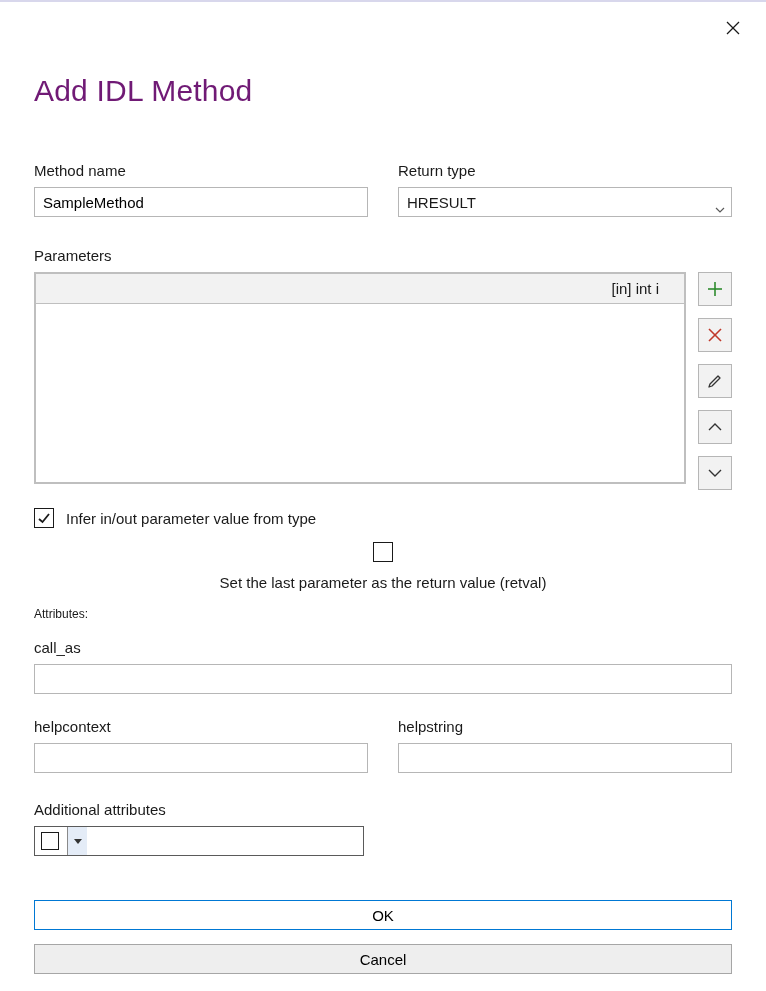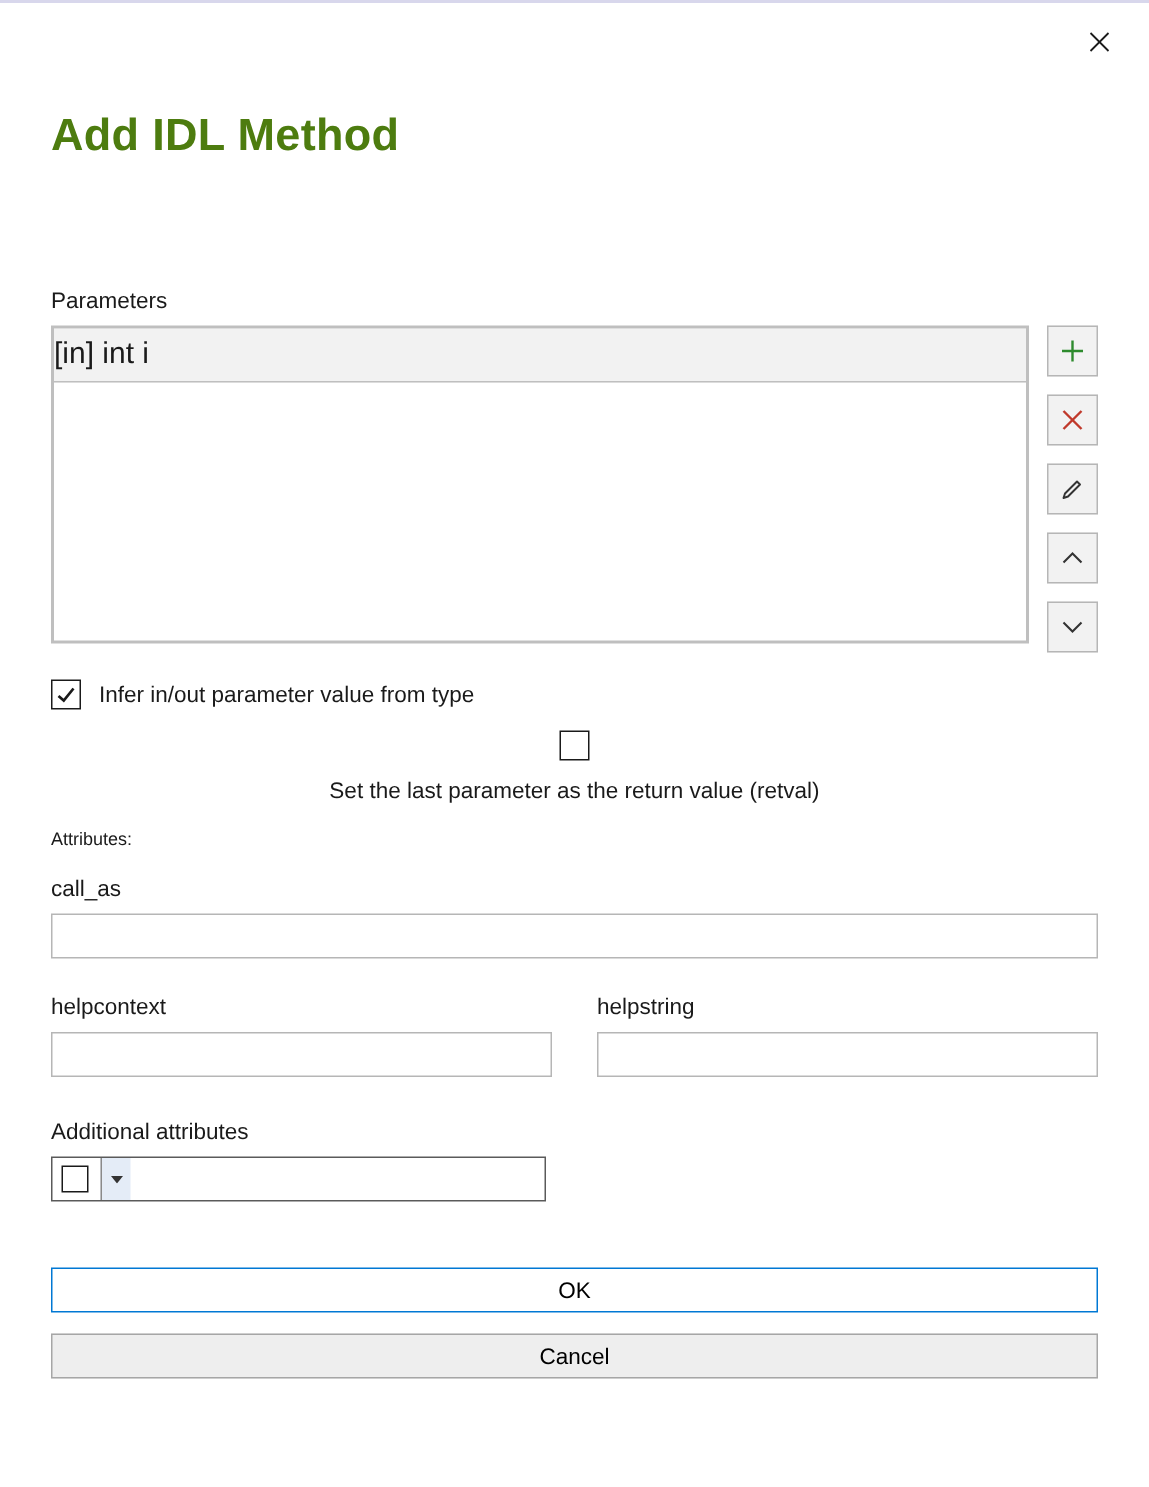--- a/index.html
+++ b/index.html
@@ -25,25 +25,25 @@
     width: 18px; height: 18px;
     background: transparent;
     border: none;
     cursor: pointer;
     padding: 0;
   }
   .content {
     padding: 72px 34px 24px 34px;
   }
   h1 {
-    font-weight: 700;
+    font-weight: 400;
     font-size: 30px;
     margin: 0 0 54px 0;
     letter-spacing: 0.2px;
-    color: #4d7c0f;
+    color: #701a75;
   }
   .row { display: flex; gap: 30px; }
   .col { flex: 1; display: flex; flex-direction: column; }
   label.field-label {
     font-size: 15px;
     margin-bottom: 8px;
   }
   input[type="text"], .select-box, .combobox-input {
     width: 100%;
     height: 30px;
@@ -73,24 +73,25 @@
     gap: 12px;
     align-items: start;
   }
   .params-list {
     border: 2px solid #bfbfbf;
     height: 212px;
     background: #ffffff;
     overflow: hidden;
   }
   .params-list .item {
-    padding: 6px 0;
-    font-size: 20px;
+    padding: 6px 25px;
+    font-size: 15px;
     border-bottom: 1px solid transparent;
     cursor: default;
+    text-align: right;
   }
   .params-list .item.selected {
     background: #f2f2f2;
     border: 1px solid #bfbfbf;
     margin: -1px;
   }
   .side-buttons {
     display: flex;
     flex-direction: column;
     gap: 12px;
@@ -193,20 +194,37 @@
     <svg width="14" height="14" viewBox="0 0 14 14">
       <line x1="1" y1="1" x2="13" y2="13" stroke="#1a1a1a" stroke-width="1.2"></line>
       <line x1="13" y1="1" x2="1" y2="13" stroke="#1a1a1a" stroke-width="1.2"></line>
     </svg>
   </button>
 
   <div class="content">
     <h1>Add IDL Method</h1>
 
     
+    <div class="row">
+      <div class="col">
+        <label class="field-label">Method name</label>
+        <input type="text" value="SampleMethod" style="">
+      </div>
+      <div class="col">
+        <label class="field-label">Return type</label>
+        <div class="select-box" tabindex="0">
+          <span>HRESULT</span>
+          <span class="caret">
+            <svg width="10" height="6" viewBox="0 0 10 6">
+                <polyline points="1,1 5,5 9,1" fill="none" stroke="#5a5a5a" stroke-width="1.2"></polyline>
+              </svg>
+          </span>
+        </div>
+      </div>
+    </div>
 
     <div class="section-gap"></div>
 
     
     <label class="field-label">Parameters</label>
     <div class="section-gap-sm" style="height:8px"></div>
     <div class="params-grid">
       <div class="params-list">
         <div class="item selected">[in] int i</div>
       </div>

